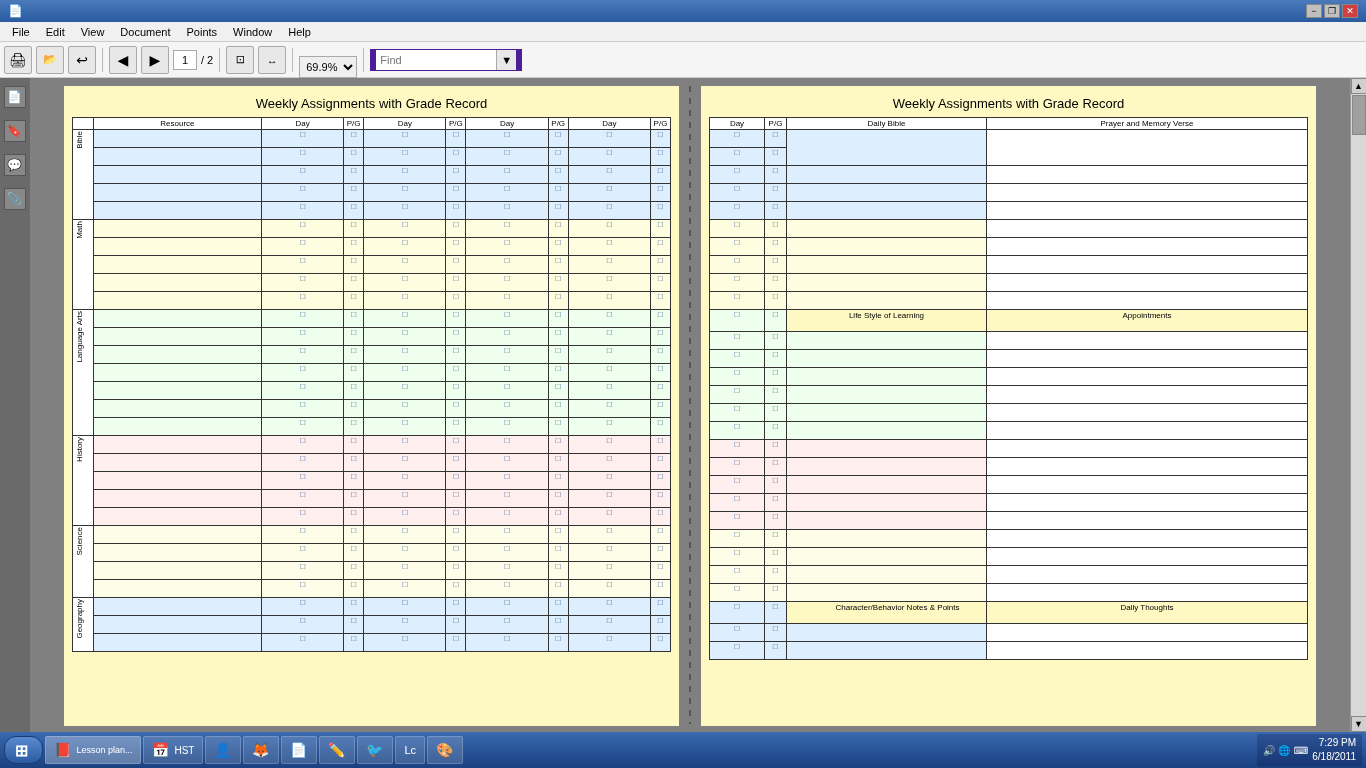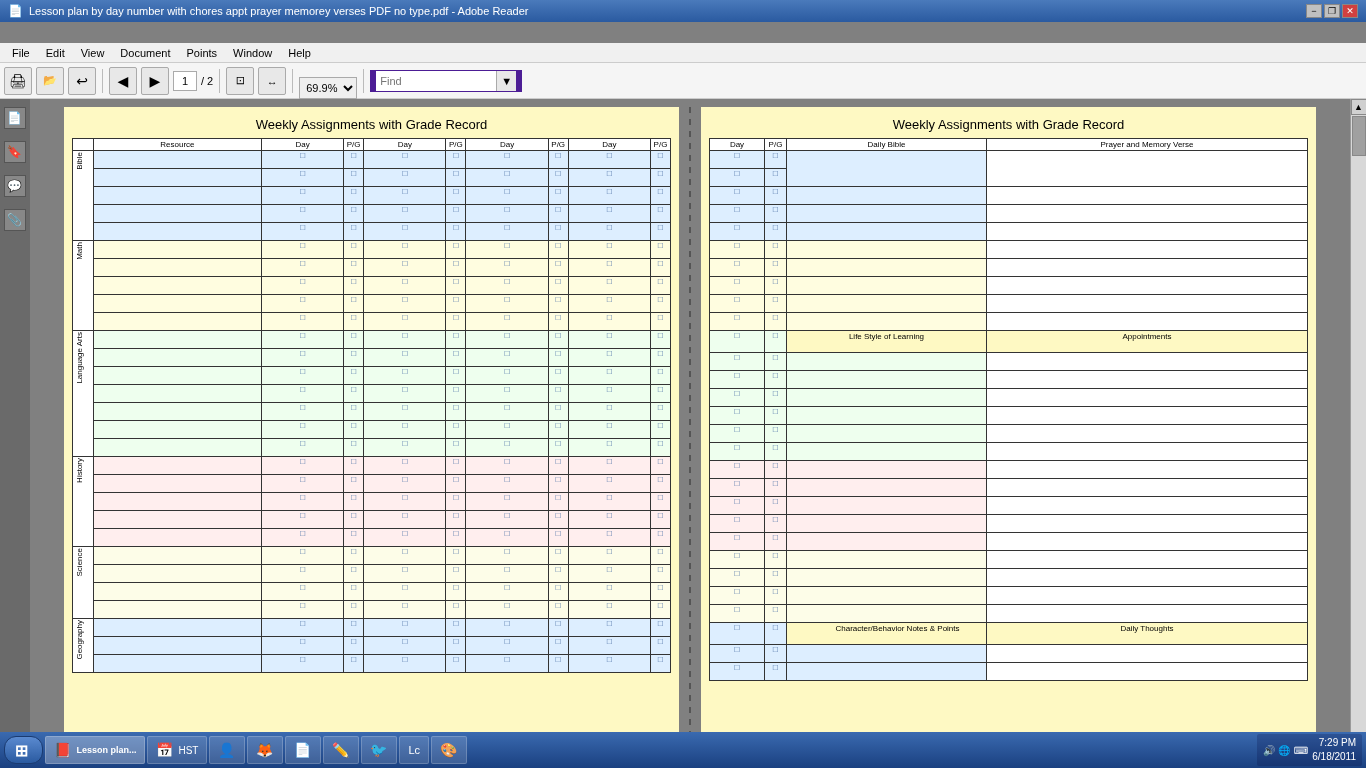--- a/index.html
+++ b/index.html
@@ -31,21 +31,20 @@
 
     
     #menu-bar {
       background: #f0f0f0;
       height: 20px;
       display: flex;
       align-items: center;
       padding: 0 4px;
       border-bottom: 1px solid #ccc;
       font-size: 11px;
-      margin-top: 21px;
     }
     .menu-item {
       padding: 2px 8px;
       cursor: pointer;
     }
 
     
     #toolbar {
       background: #f5f5f5;
       height: 36px;
@@ -242,21 +241,20 @@
     .clock { text-align: right; line-height: 1.4; }
 
     
     .data-row { height: 18px; }
   </style>
 </head>
 <body>
 
 <div id="title-bar">
   <span style="font-size:12px; margin-right:6px;">📄</span>
-  <span>Lesson plan by day number with chores appt prayer memorey verses PDF no type.pdf - Adobe Reader</span>
   <div id="title-bar-buttons">
     <div class="title-btn">−</div>
     <div class="title-btn">❐</div>
     <div class="title-btn close">✕</div>
   </div>
 </div>
 
 <div id="menu-bar">
   <span class="menu-item">File</span>
   <span class="menu-item">Edit</span>
@@ -880,21 +878,21 @@
   </div>
 </div>
 
 <div id="taskbar">
   <div class="start-btn">
     <span style="font-size:16px;">⊞</span>
     <span></span>
   </div>
   <div class="taskbar-item active">
     <div class="taskbar-item-icon">📕</div>
-    <span style="font-size:9px; max-width:80px; overflow:hidden; white-space:nowrap;font-weight:bold;">Lesson plan...</span>
+    <span style="font-size:9px; max-width:80px; overflow:hidden; white-space:nowrap;">Lesson plan...</span>
   </div>
   <div class="taskbar-item">
     <div class="taskbar-item-icon">📅</div>
     <span>HST</span>
   </div>
   <div class="taskbar-item">
     <div class="taskbar-item-icon">👤</div>
   </div>
   <div class="taskbar-item">
     <div class="taskbar-item-icon">🦊</div>

